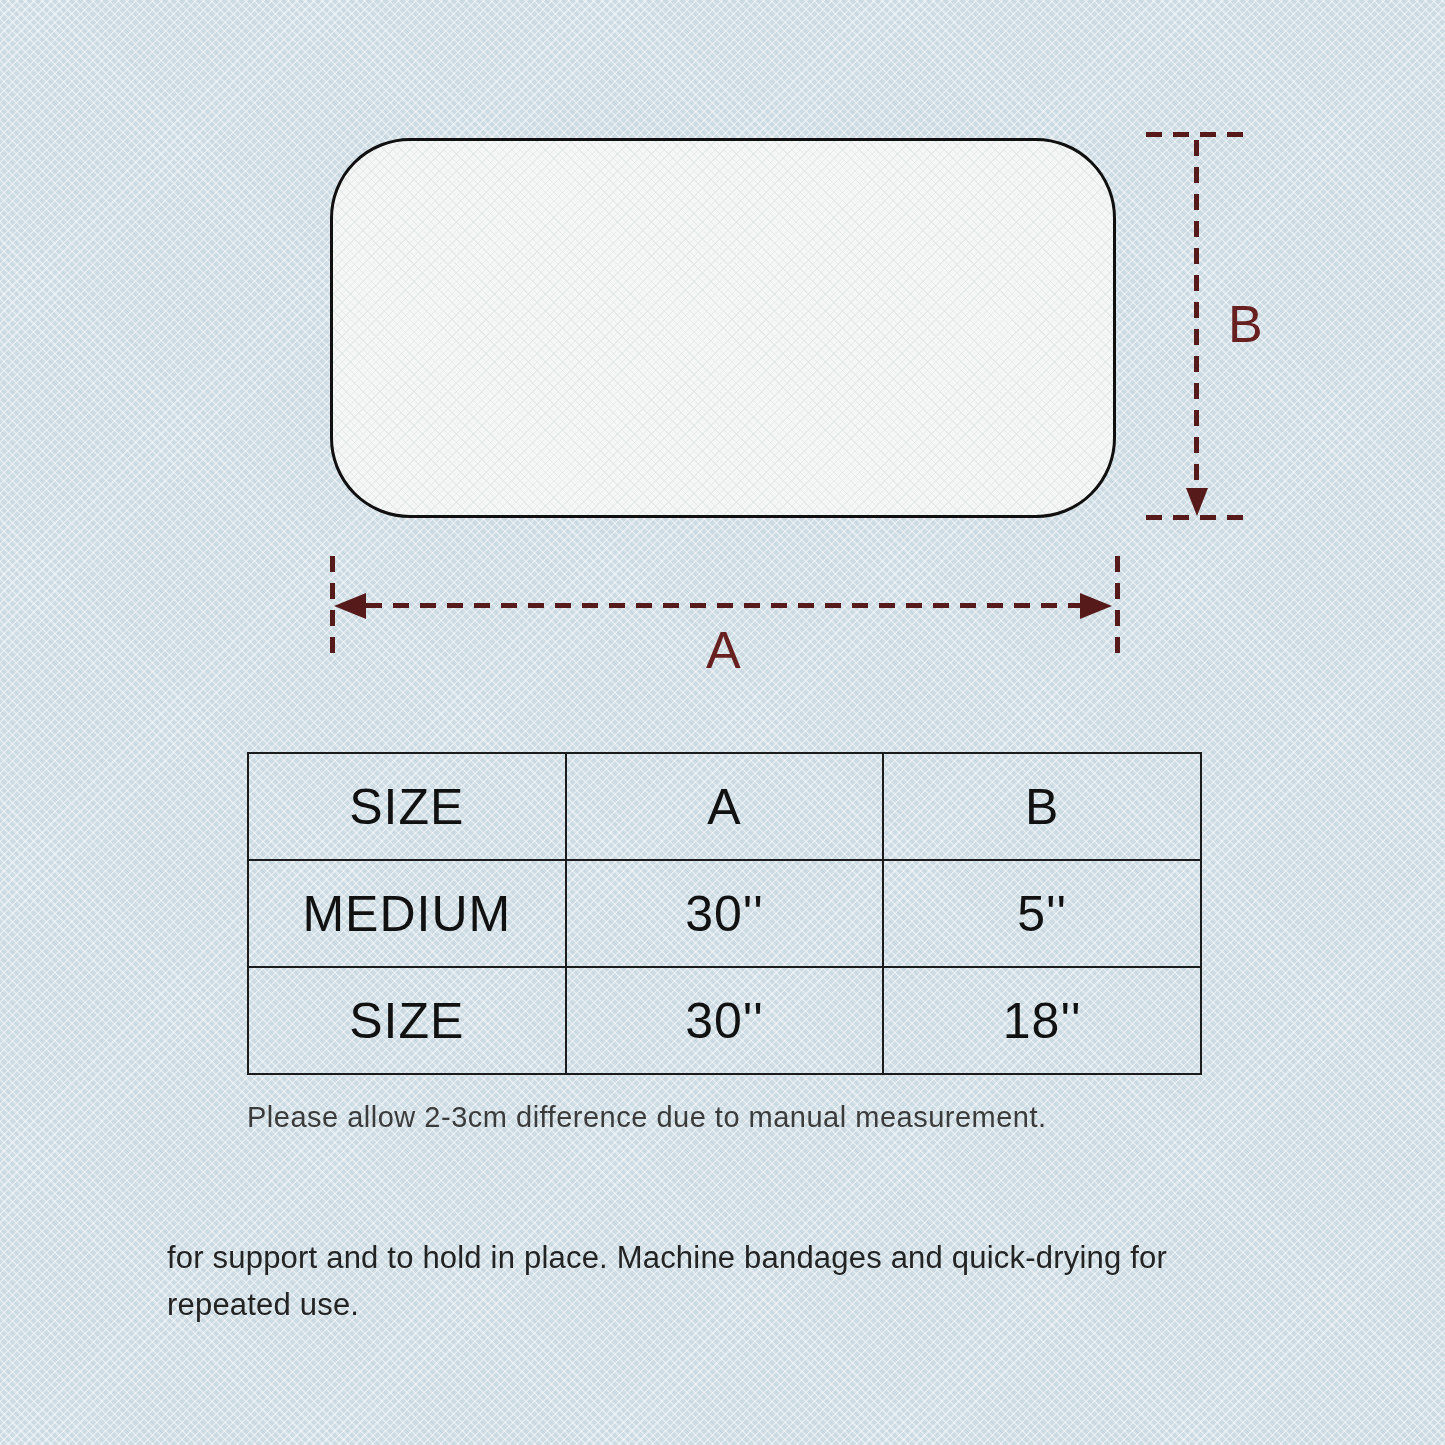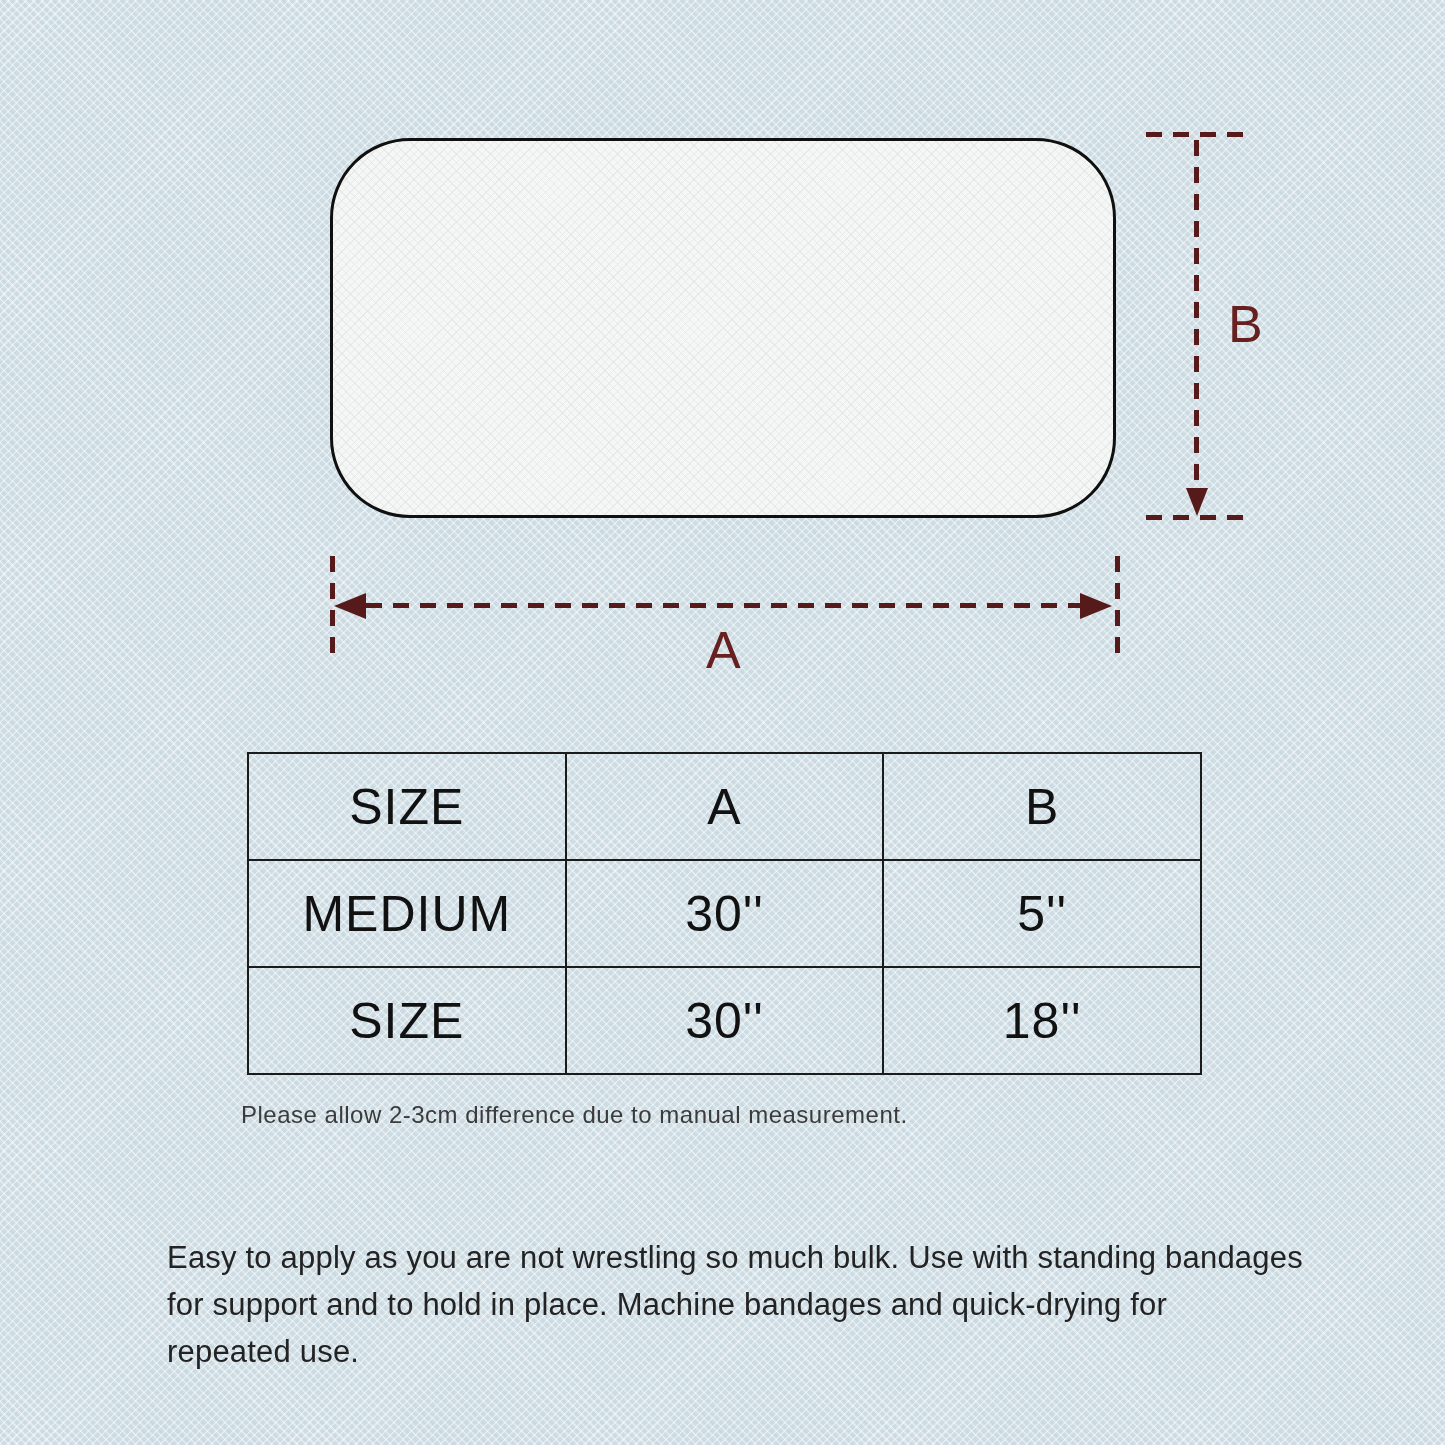--- a/index.html
+++ b/index.html
@@ -95,22 +95,22 @@
     vertical-align: middle;
     font-size: 50px;
     font-weight: 400;
     color: #111111;
     letter-spacing: 1px;
     padding: 0;
   }
 
   .note {
     position: absolute;
-    left: 241px; top: 1101px;
-    font-size: 24px;
+    left: 247px; top: 1101px;
+    font-size: 29px;
     color: #3b3b3b;
     letter-spacing: 0.5px;
     white-space: nowrap;
   }
 
   .desc {
     position: absolute;
     left: 167px; top: 1234px;
     width: 1160px;
     font-size: 31px;
@@ -155,18 +155,17 @@
       <td>SIZE</td>
       <td>30''</td>
       <td>18''</td>
     </tr>
   </tbody>
     </table>
 
   <div class="note">Please allow 2-3cm difference due to manual measurement.</div>
 
   <div class="desc">
-    <div>Easy to apply as you are not wrestling so much bulk. Use with standing bandages</div>
     <div>for support and to hold in place. Machine bandages and quick-drying for</div>
     <div>repeated use.</div>
   </div>
 
 </div>
 
 </body></html>

